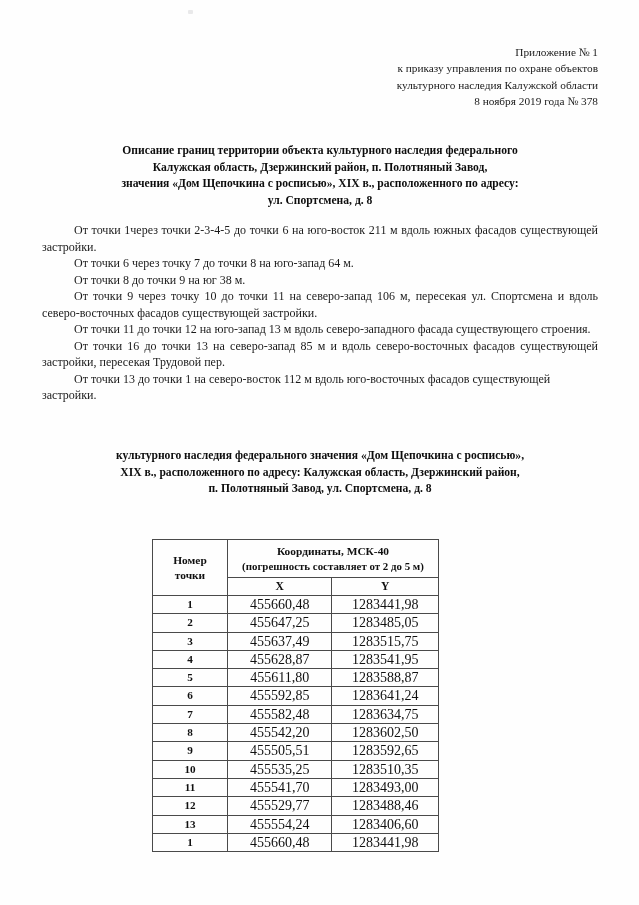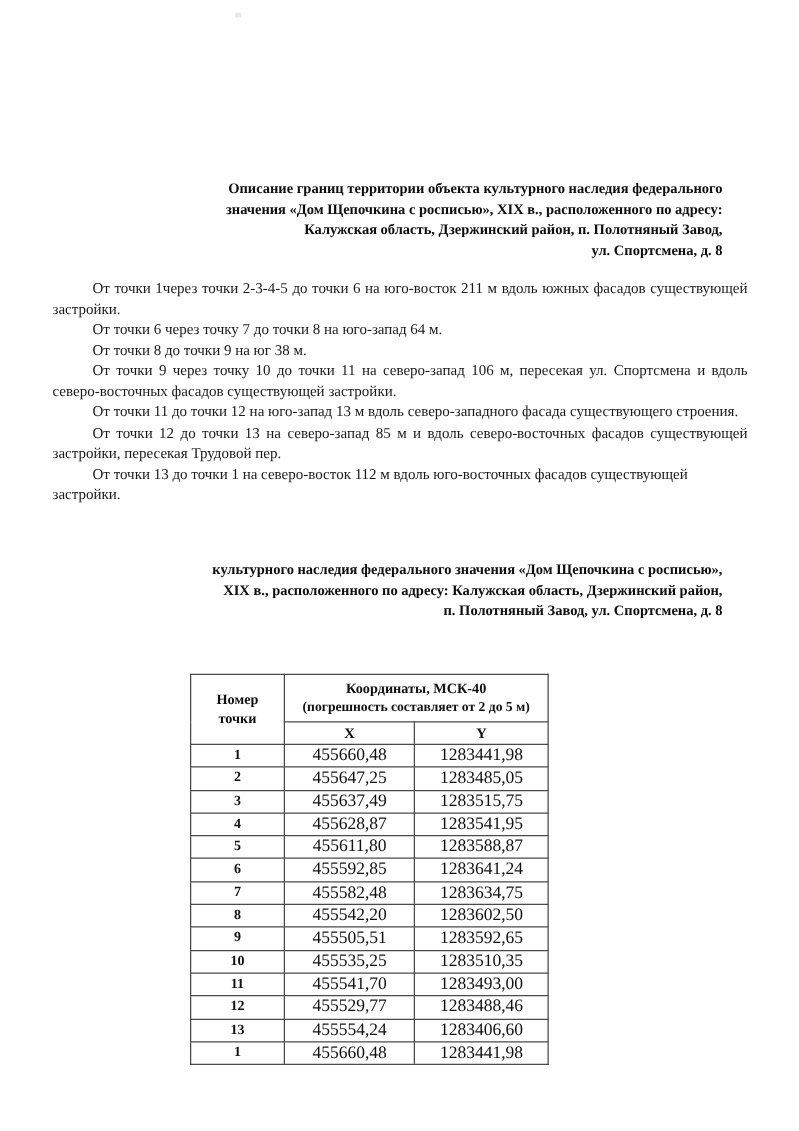--- a/index.html
+++ b/index.html
@@ -61,21 +61,21 @@
     font-size: 11.6px;
     line-height: 16.6px;
   }
   #title-coordinates {
     left: 62px;
     top: 448px;
     width: 516px;
     font-size: 11.6px;
     line-height: 16.6px;
   }
-  .title-block div { white-space: nowrap; text-align: right; }
+  .title-block div { white-space: nowrap; }
 
   
   .body-text {
     position: absolute;
     left: 42px;
     top: 222px;
     width: 556px;
     font-size: 12px;
     line-height: 16.5px;
     text-align: justify;
@@ -142,35 +142,41 @@
     font-size: 14px;
   }
 </style>
 </head>
 <body>
 
 <div class="page">
 
   <div class="scan-speck"></div>
 
+  <div class="doc-header">
+    <div>Приложение № 1</div>
+    <div>к приказу управления по охране объектов</div>
+    <div>культурного наследия Калужской области</div>
+    <div>8 ноября 2019 года № 378</div>
+  </div>
 
   <div class="title-block" id="title-description">
     <div>Описание границ территории объекта культурного наследия федерального</div>
+    <div>Калужская область, Дзержинский район, п. Полотняный Завод,</div>
     <div>значения «Дом Щепочкина с росписью», XIX в., расположенного по адресу:</div>
-    <div>Калужская область, Дзержинский район, п. Полотняный Завод,</div>
     <div>ул. Спортсмена, д. 8</div>
   </div>
 
   <div class="body-text">
     <p>От точки 1через точки 2-3-4-5 до точки 6 на юго-восток 211 м вдоль южных фасадов существующей застройки.</p>
     <p>От точки 6 через точку 7 до точки 8 на юго-запад 64 м.</p>
     <p>От точки 8 до точки 9 на юг 38 м.</p>
     <p>От точки 9 через точку 10 до точки 11 на северо-запад 106 м, пересекая ул. Спортсмена и вдоль северо-восточных фасадов существующей застройки.</p>
     <p>От точки 11 до точки 12 на юго-запад 13 м вдоль северо-западного фасада существующего строения.</p>
-    <p>От точки 12 до точки 13 на северо-запад 85 м и вдоль северо-восточных фасадов существующей застройки, пересекая Трудовой пер.</p>
+    <p>От точки 16 до точки 13 на северо-запад 85 м и вдоль северо-восточных фасадов существующей застройки, пересекая Трудовой пер.</p>
     <p>От точки 13 до точки 1 на северо-восток 112 м вдоль юго-восточных фасадов существующей застройки.</p>
   </div>
 
   <div class="title-block" id="title-coordinates">
     <div>культурного наследия федерального значения «Дом Щепочкина с росписью»,</div>
     <div>XIX в., расположенного по адресу: Калужская область, Дзержинский район,</div>
     <div>п. Полотняный Завод, ул. Спортсмена, д. 8</div>
   </div>
 
   <div class="coord-table-wrap">

